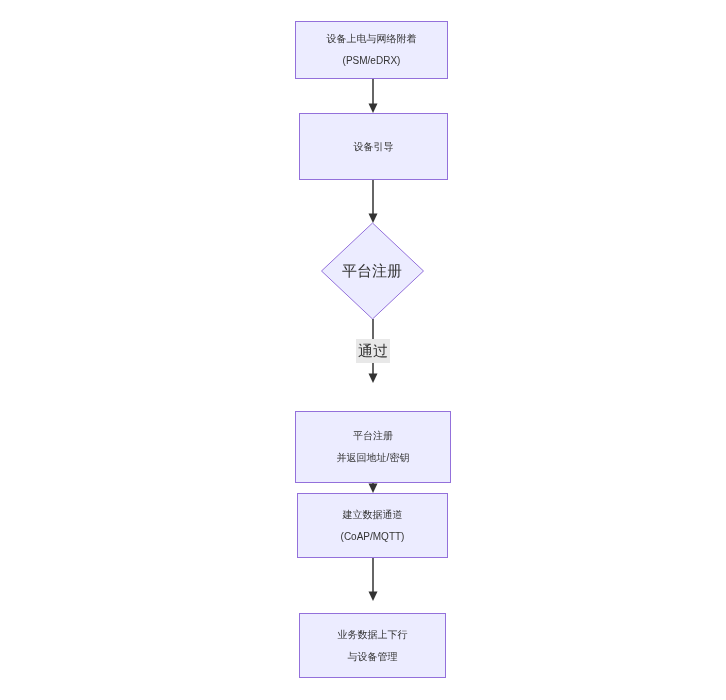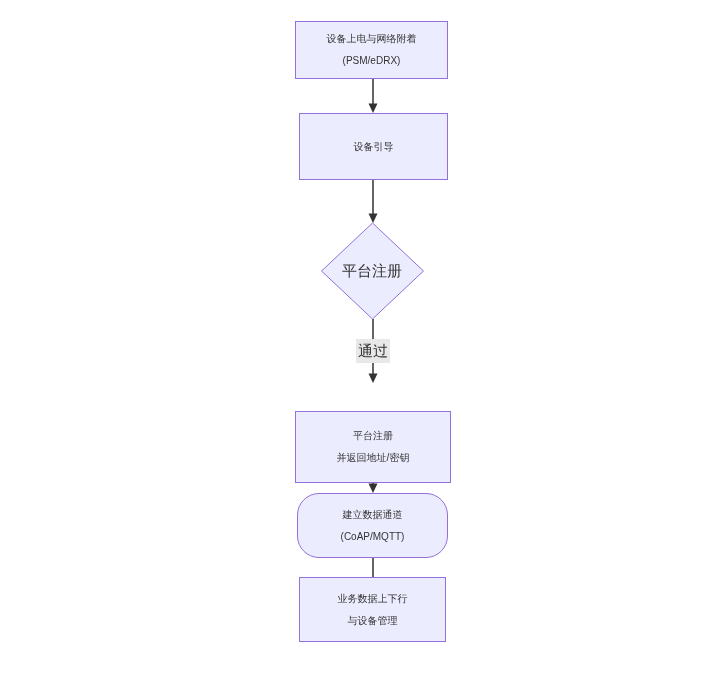--- a/index.html
+++ b/index.html
@@ -119,23 +119,23 @@
 
   <div class="diamond-label" style="left:372px;top:271px;">平台注册</div>
 
   <div class="edge-label" style="left:373px;top:351px;">通过</div>
 
   <div class="node" style="left:295px;top:383px;width:156px;height:72px;margin-top:28px;">
     <div>平台注册</div>
     <div>并返回地址/密钥</div>
   </div>
 
-  <div class="node" style="left:297px;top:493px;width:151px;height:65px;border-radius:22px;">
+  <div class="node" style="left:297px;top:493px;width:151px;height:65px;">
     <div>建立数据通道</div>
     <div>(CoAP/MQTT)</div>
   </div>
 
-  <div class="node" style="left:299px;top:577px;width:147px;height:65px;">
+  <div class="node" style="left:299px;top:613px;width:147px;height:65px;">
     <div>业务数据上下行</div>
     <div>与设备管理</div>
   </div>
 
 </div>
 
 </body></html>

